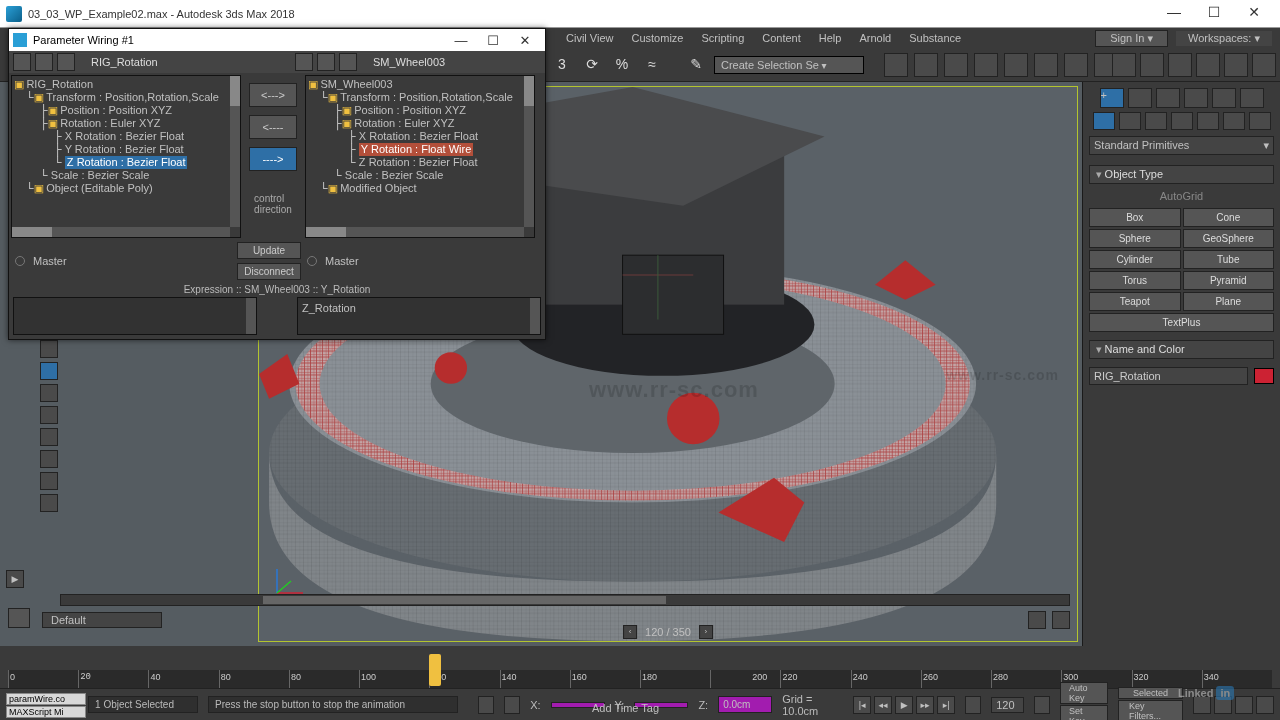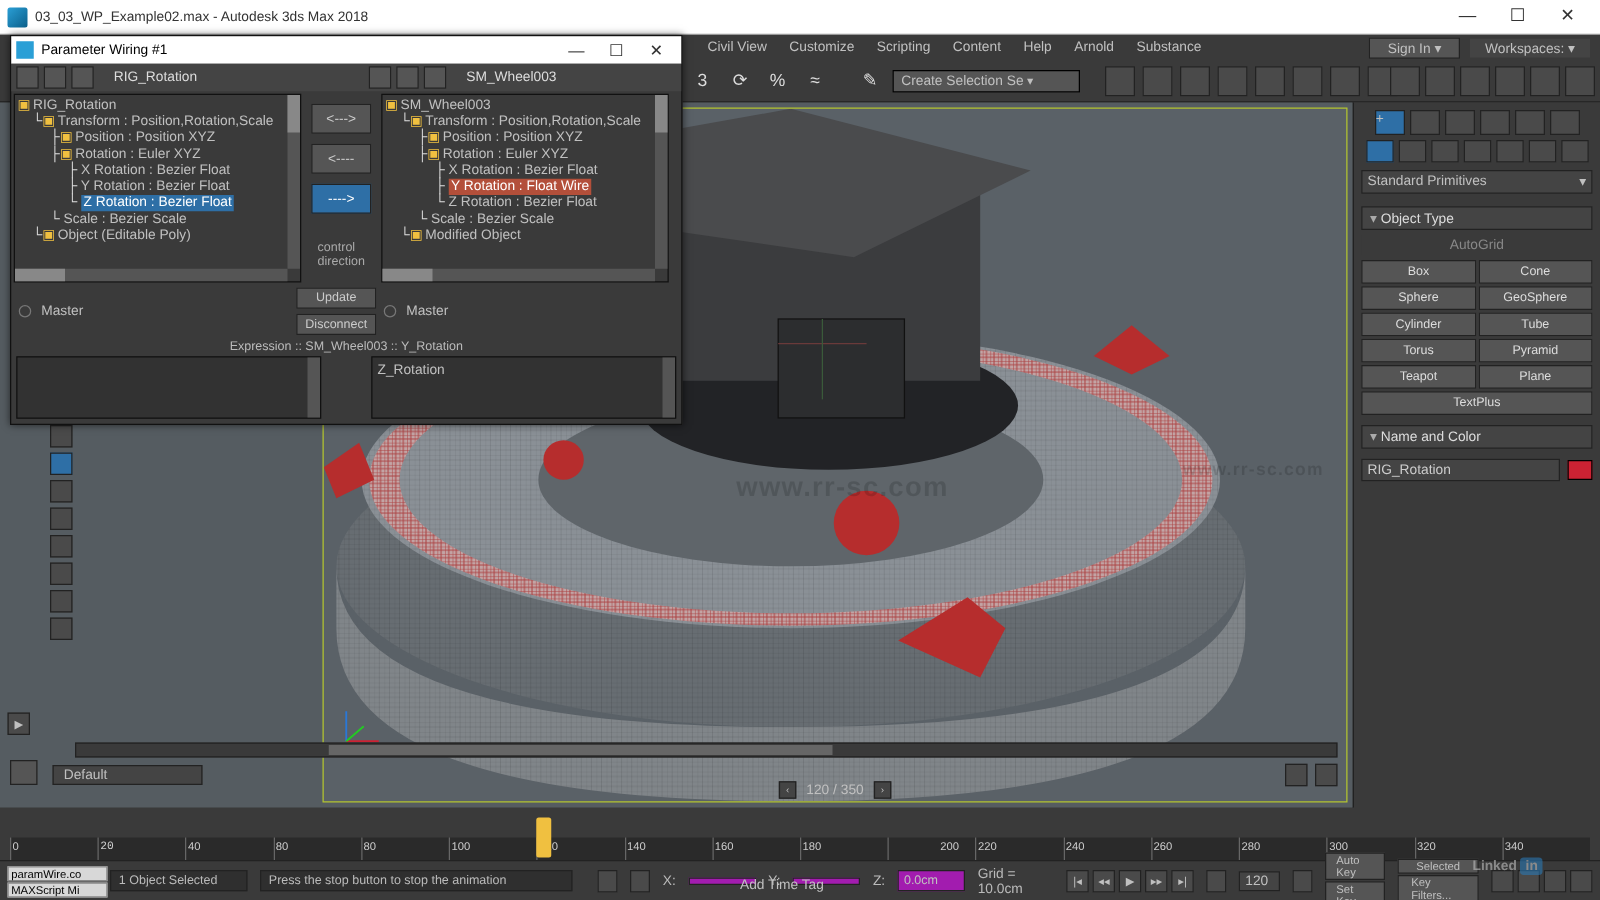--- a/index.html
+++ b/index.html
@@ -62,21 +62,21 @@
 .treescroll .th { position: absolute; left: 0; right: 0; top: 0; height: 30px; background: #888;}
 .hscr { position: absolute; left: 0; right: 10px; bottom: 0; height: 10px; background: #555;}
 .hscr .th { position: absolute; top: 0; bottom: 0; left: 0; width: 40px; background: #888;}
 .lowerpw { display: flex; padding: 2px; gap: 2px;}
 .lowerpw .master { width: 224px; padding: 2px 4px; display: flex; align-items: center; gap: 8px;}
 .lowerpw .radio { width: 10px; height: 10px; border: 1px solid #777; border-radius: 50%; display: inline-block;}
 .lowerpw .btns { width: 64px; display: flex; flex-direction: column; gap: 4px;}
 .lowerpw .btns button { background: #555; border: 1px solid #222; color: #ccc; padding: 2px 0; font-size: 10px;}
 .exprbar { padding: 2px 6px; color: #bbb; font-size: 10px;}
 .exprrow { display: flex; gap: 14px; padding: 0 4px 4px 4px;}
-.exprbox { flex: 1; height: 50px; background: #323232; border: 1px solid #111; padding: 4px; color: #eaeaea; font-size: 11px; position: relative;}
+.exprbox { flex: 1; height: 38px; background: #323232; border: 1px solid #111; padding: 4px; color: #eaeaea; font-size: 11px; position: relative;}
 .exprbox .vscr { position: absolute; right: 0; top: 0; bottom: 0; width: 10px; background: #555;}
 
 
 .vp-inner { position: absolute; left: 258px; right: 4px; top: 4px; bottom: 4px; border: 1px solid #b3c42f; background: #5a6167; overflow: hidden;}
 .watermark { position: absolute; color: rgba(0,0,0,.15); font-size: 22px; font-family: Arial; font-weight: bold; letter-spacing: 1px;}
 .vp-inner svg { width: 100%; height: 100%; }
 .rangebar { position: absolute; left: 50%; transform: translateX(-50%); bottom: 2px; display: flex; align-items: center; gap: 8px; color: #ccc;}
 .rangebar .navbtn { width: 14px; height: 14px; background: #444; border: 1px solid #222; text-align: center; line-height: 12px; font-size: 8px;}
 .axis { position: absolute; left: 10px; bottom: 40px; width: 40px; height: 40px;}
 

